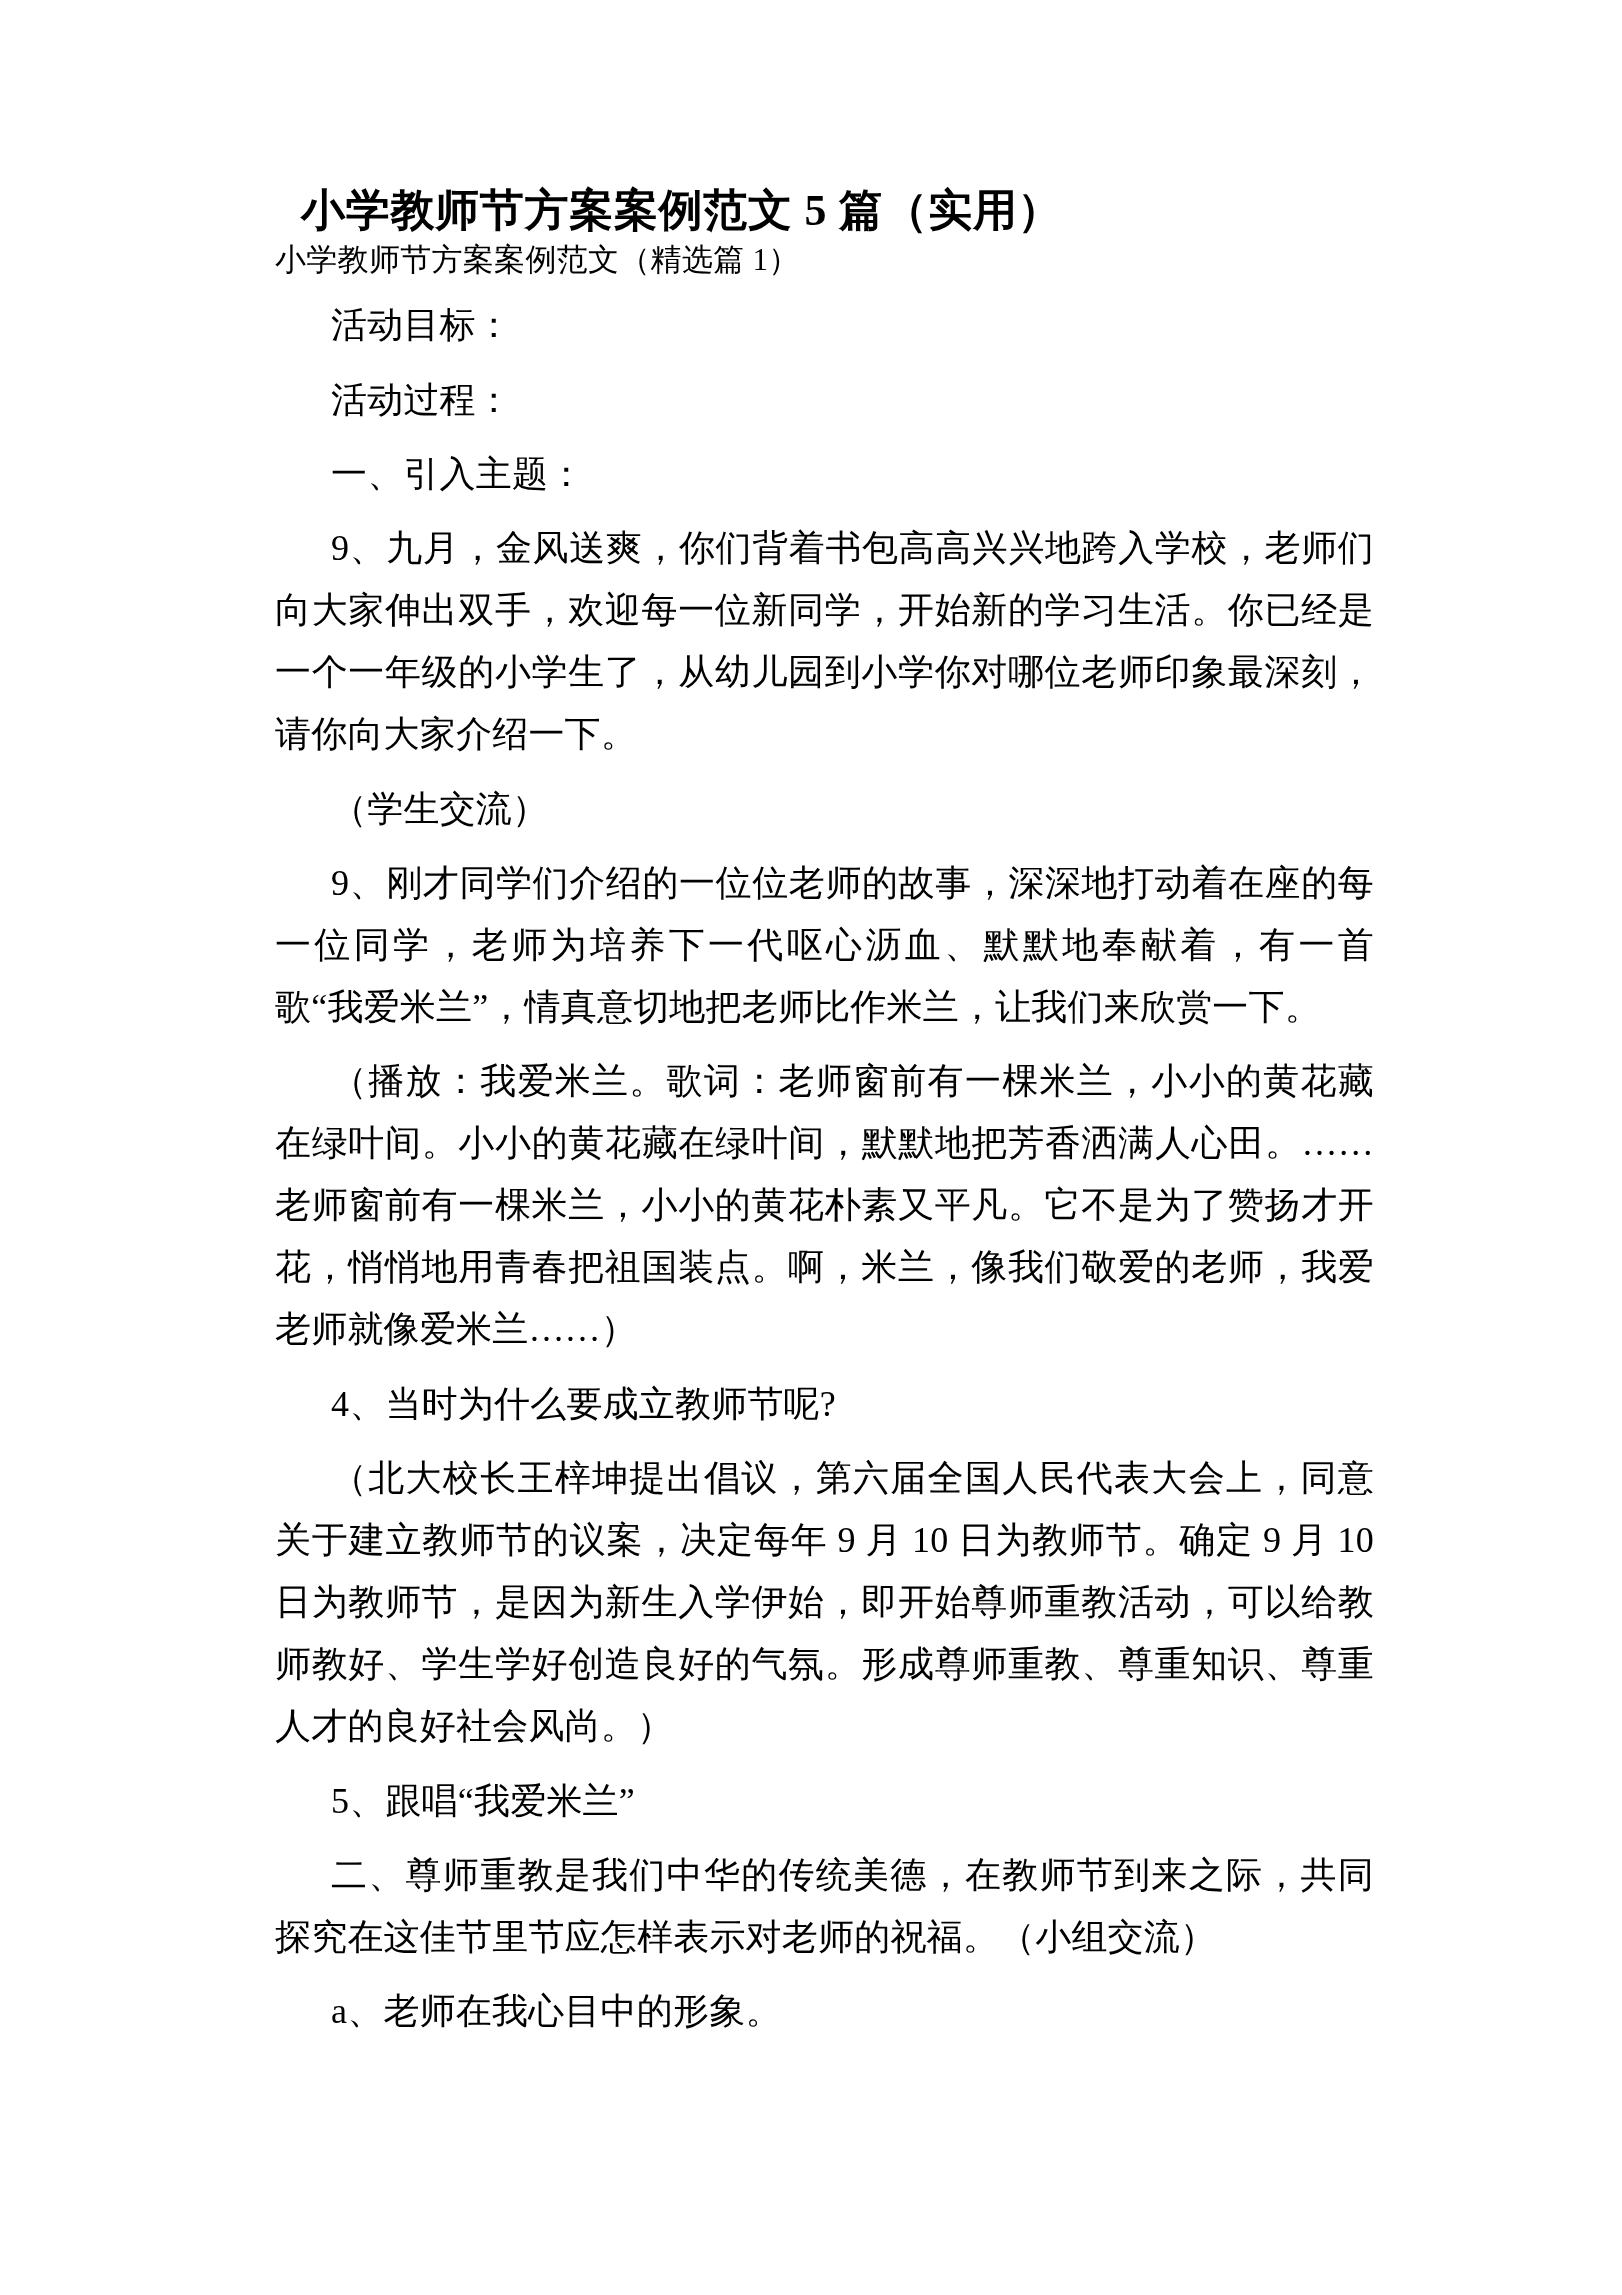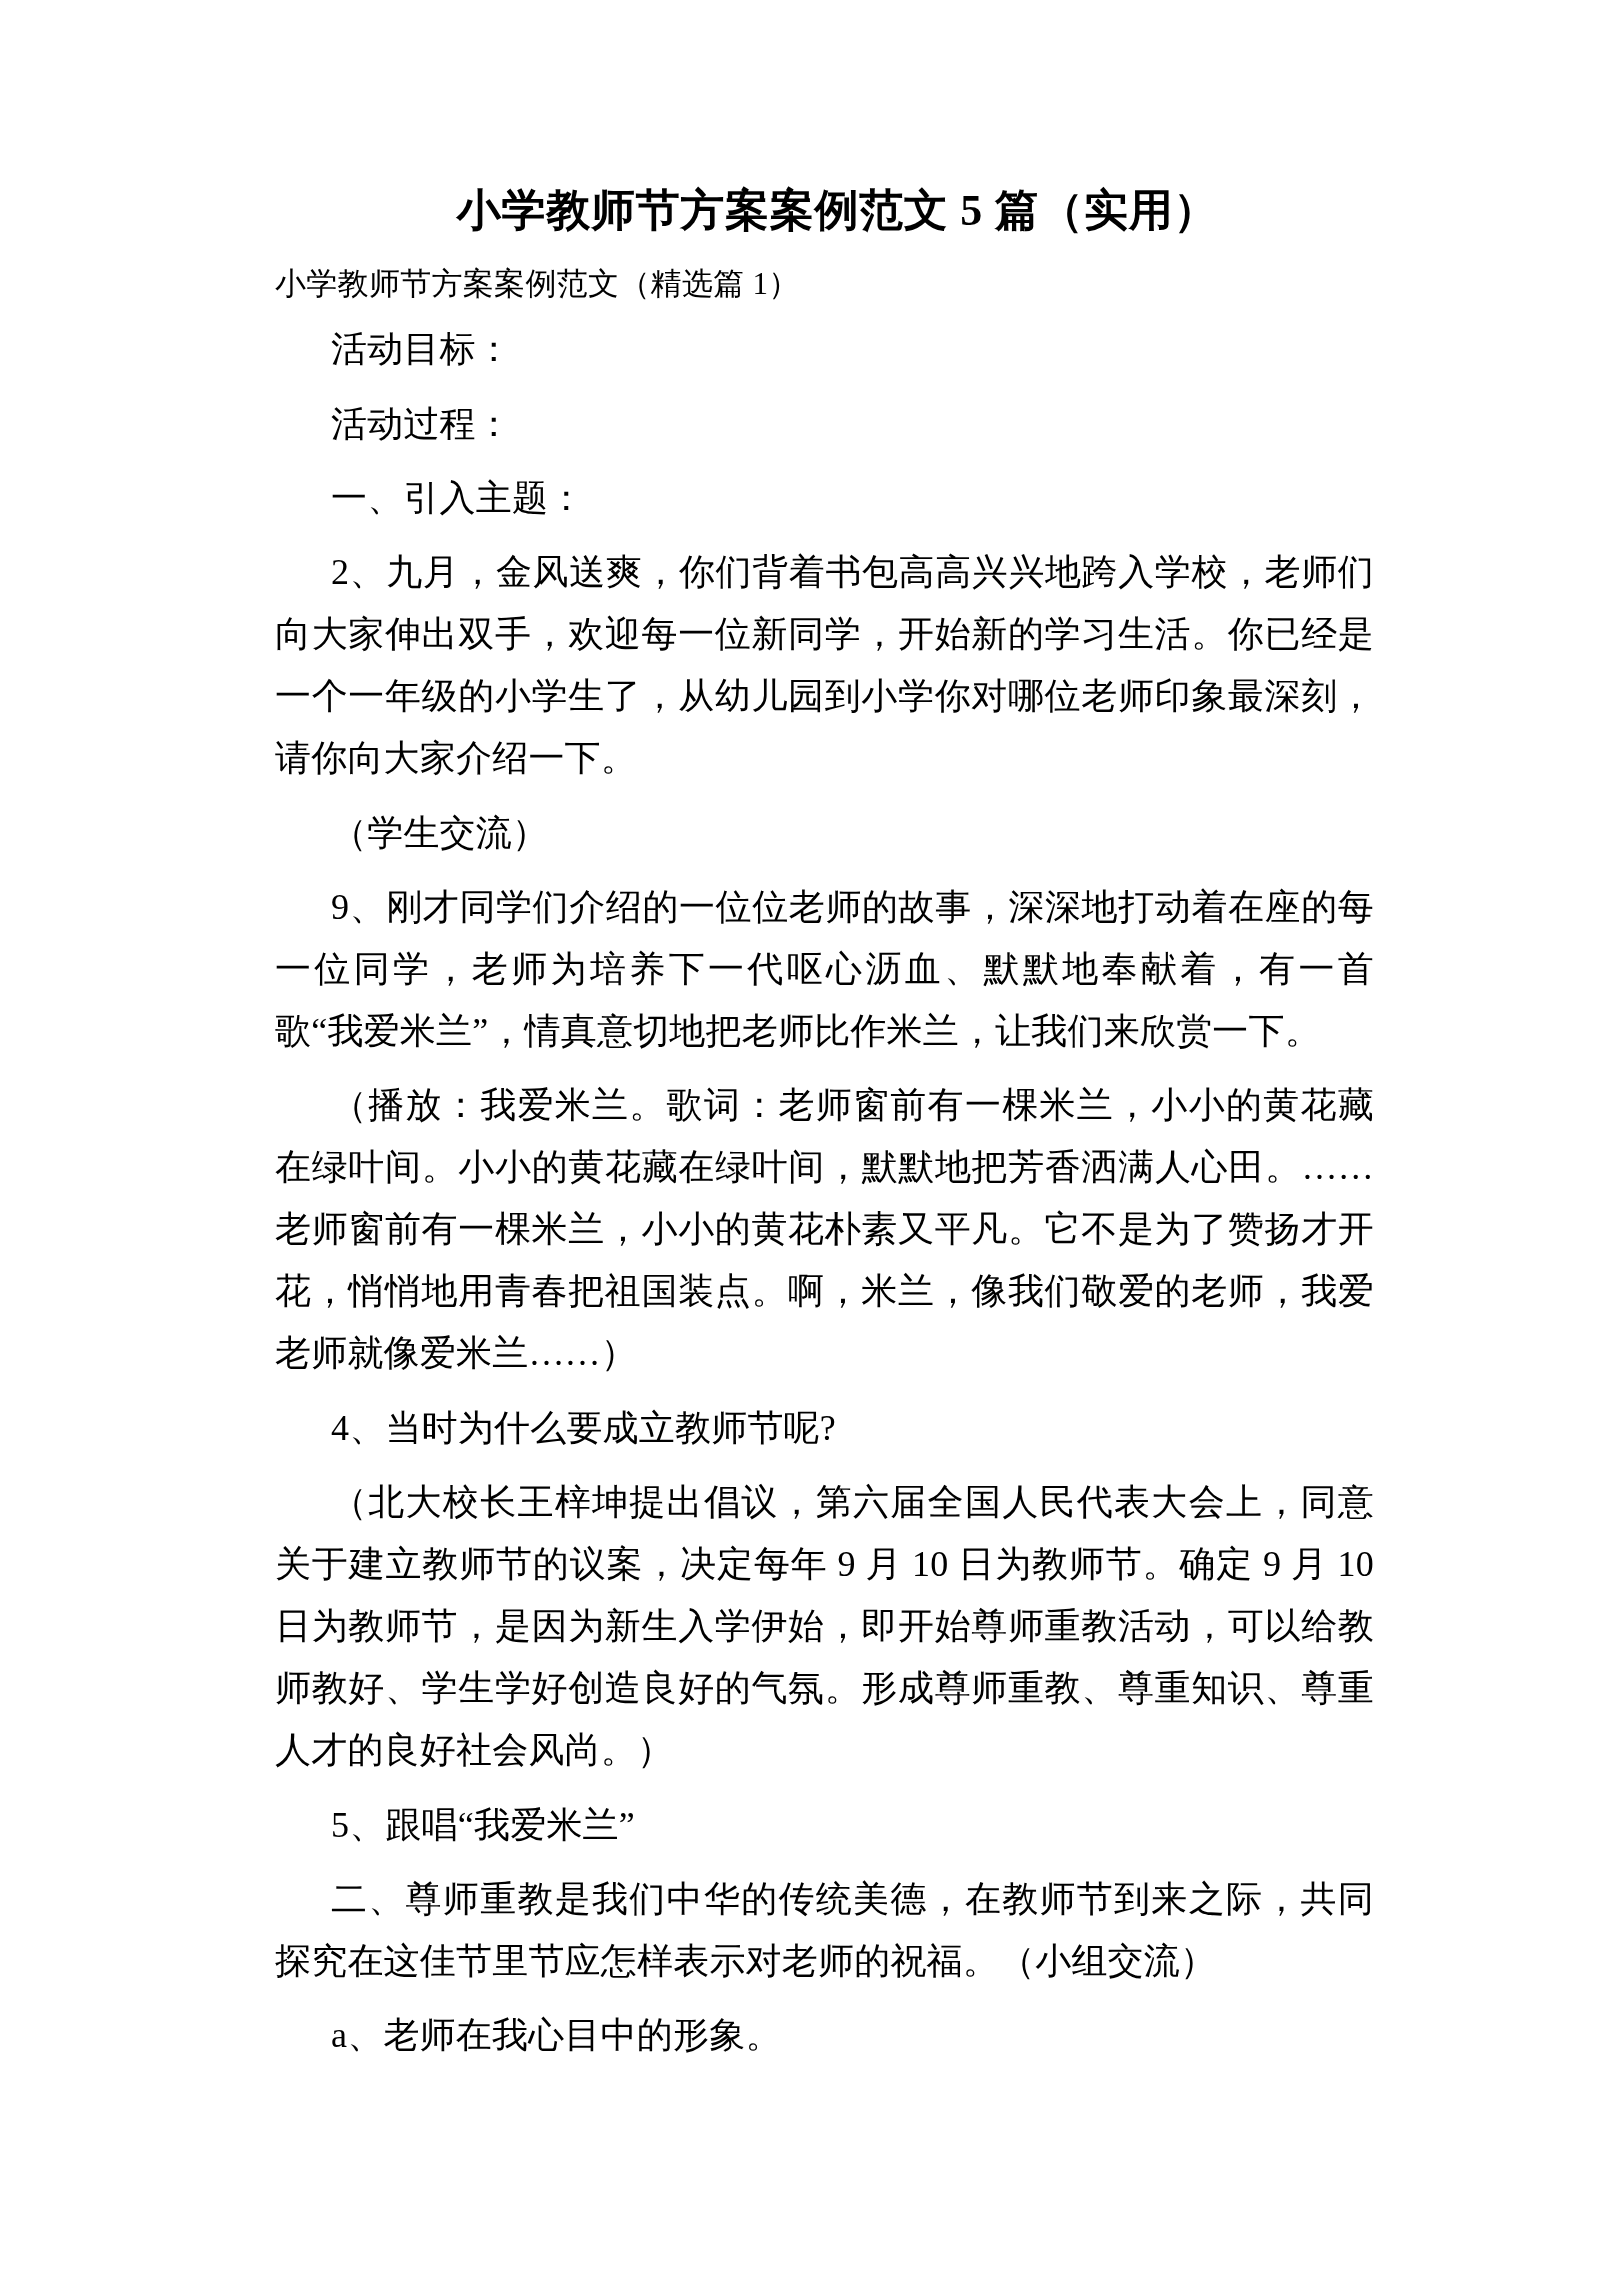--- a/index.html
+++ b/index.html
@@ -26,23 +26,22 @@
     position: absolute;
     left: 275px;
     top: 183px;
     width: 1099px;
   }
   .doc-title {
     font-size: 44px;
     font-weight: bold;
     line-height: 1.25;
     letter-spacing: 0.7px;
-    margin: 0 0 27px 26px;
+    margin: 0 0 3px 26px;
     white-space: nowrap;
-    text-align: center;
   }
   .doc-subtitle {
     font-size: 31px;
     line-height: 1.25;
     margin: 0 0 14.4px 0;
     letter-spacing: 0.3px;
   }
   .para {
     font-size: 36px;
     line-height: 62px;
@@ -67,21 +66,21 @@
     <p class="doc-subtitle">小学教师节方案案例范文（精选篇 1）</p>
 
     <p class="para indent">活动目标：</p>
 
 
 
     <p class="para indent">活动过程：</p>
 
     <p class="para indent">一、引入主题：</p>
 
-    <p class="para indent">2、九月，金风送爽，你们背着书包高高兴兴地跨入学校，老师们向大家伸出双手，欢迎每一位新同学，开始新的学习生活。你已经是一个一年级的小学生了，从幼儿园到小学你对哪位老师印象最深刻，请你向大家介绍一下。</p>
+    <p class="para indent">9、九月，金风送爽，你们背着书包高高兴兴地跨入学校，老师们向大家伸出双手，欢迎每一位新同学，开始新的学习生活。你已经是一个一年级的小学生了，从幼儿园到小学你对哪位老师印象最深刻，请你向大家介绍一下。</p>
 
     <p class="para indent">（学生交流）</p>
 
     <p class="para indent">9、刚才同学们介绍的一位位老师的故事，深深地打动着在座的每一位同学，老师为培养下一代呕心沥血、默默地奉献着，有一首歌“我爱米兰”，情真意切地把老师比作米兰，让我们来欣赏一下。</p>
 
     <p class="para indent">（播放：我爱米兰。歌词：老师窗前有一棵米兰，小小的黄花藏在绿叶间。小小的黄花藏在绿叶间，默默地把芳香洒满人心田。……老师窗前有一棵米兰，小小的黄花朴素又平凡。它不是为了赞扬才开花，悄悄地用青春把祖国装点。啊，米兰，像我们敬爱的老师，我爱老师就像爱米兰……）</p>
 
 
     <p class="para indent">4、当时为什么要成立教师节呢?</p>
 

